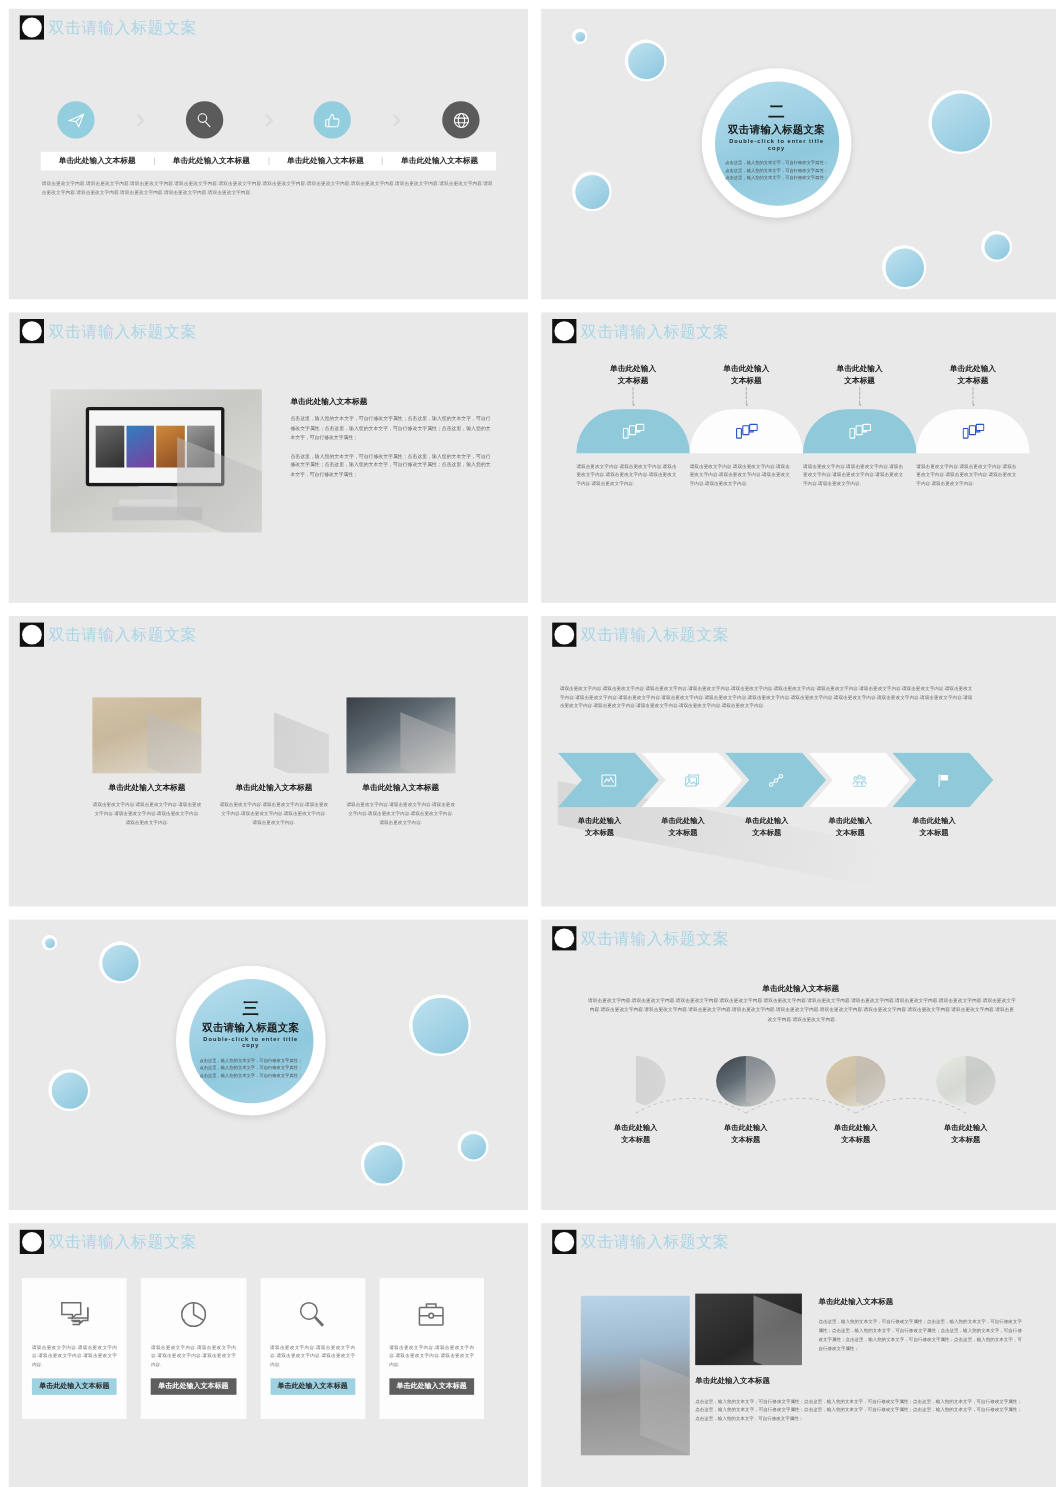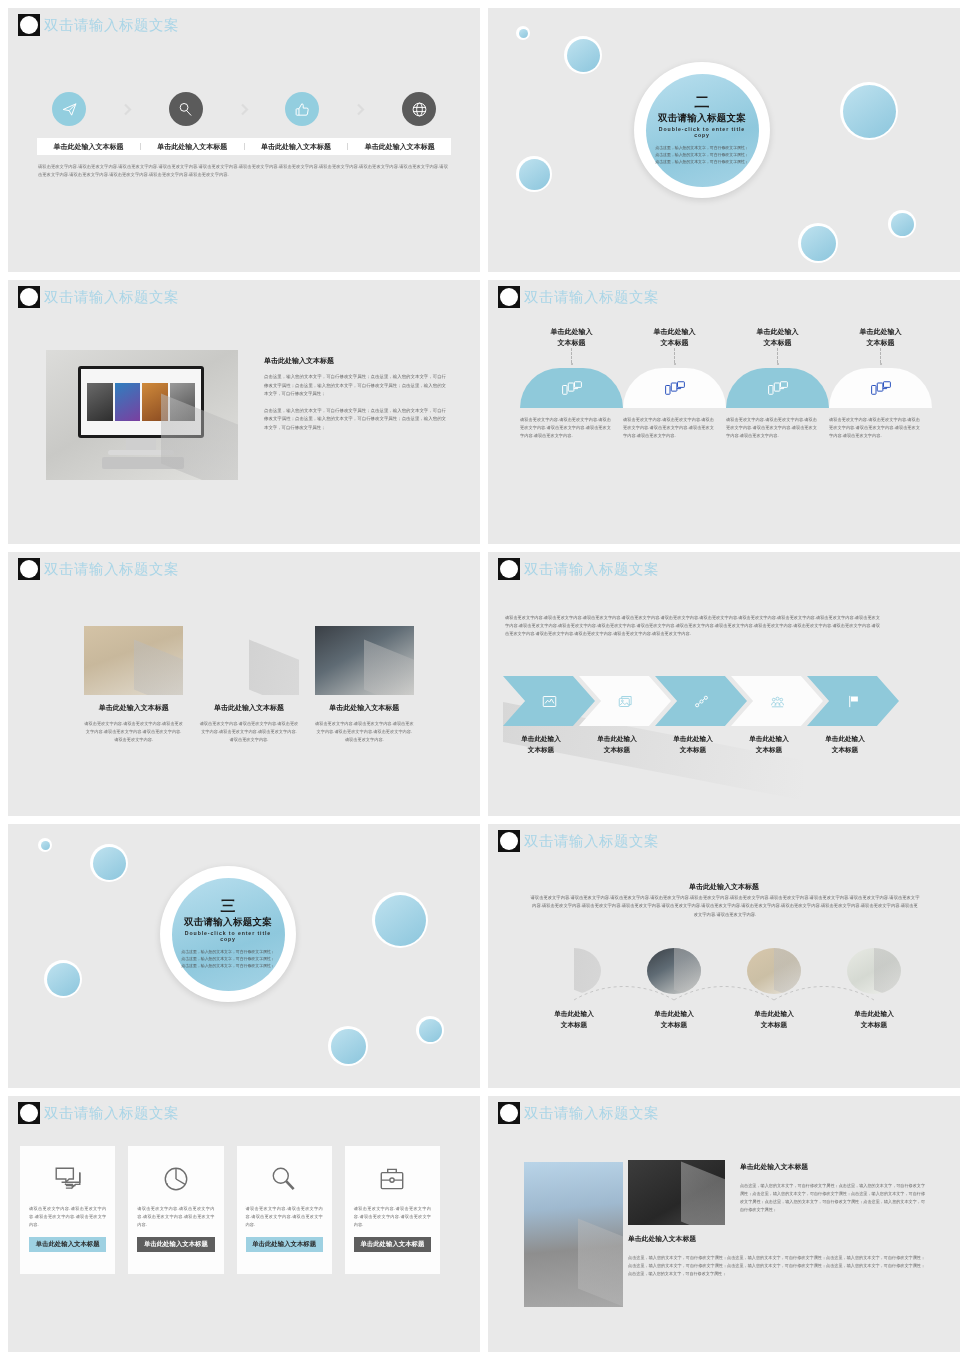--- a/index.html
+++ b/index.html
@@ -11,20 +11,21 @@
   }
   .grid {
     position: relative;
     width: 903px; height: 1352px;
     display: grid;
     grid-template-columns: 472px 472px;
     grid-template-rows: repeat(5, 264px);
     column-gap: 8px;
     row-gap: 8px;
     padding: 8px;
+    gap: 12px;
   }
   .slide {
     position: relative;
     overflow: hidden;
     background: #e9e9e9;
   }
   
   .hdr { position: absolute; left: 10px; top: 6px; display: flex; align-items: center; height: 22px; }
   .logo {
     width: 22px; height: 22px; background: #111; position: relative; flex: 0 0 auto;

